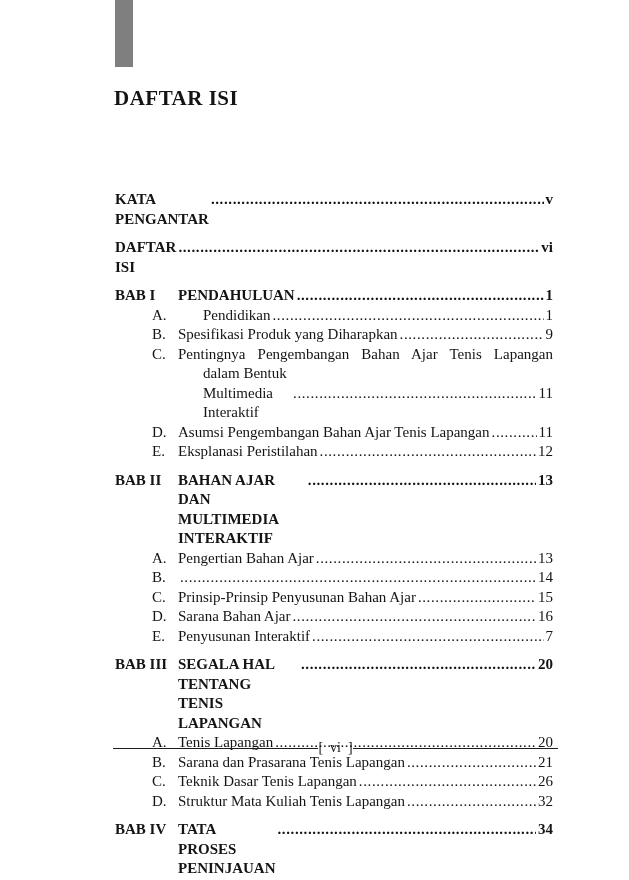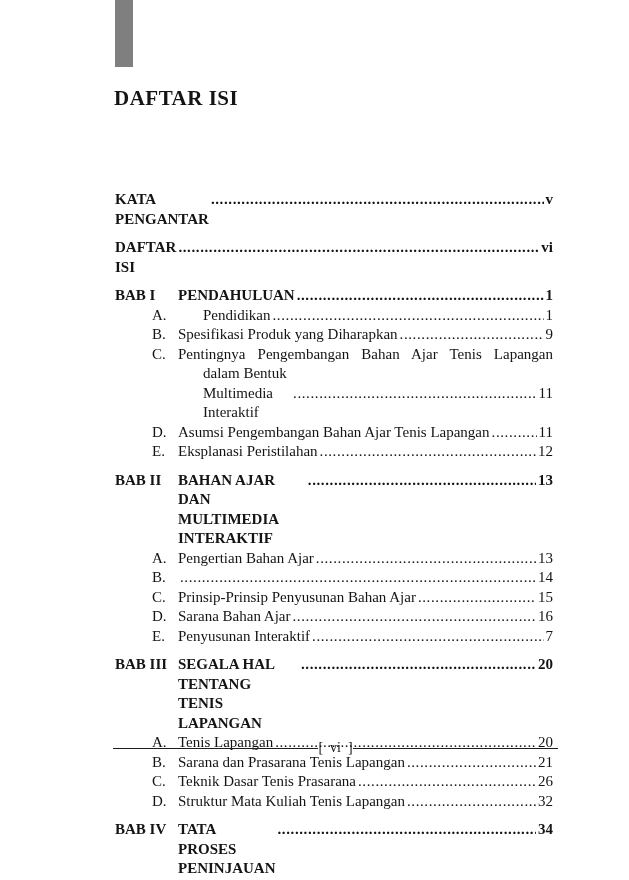--- a/index.html
+++ b/index.html
@@ -241,21 +241,21 @@
 
   <div class="item">
     <span class="letter">B.</span>
     <span class="itext">Sarana dan Prasarana Tenis Lapangan</span>
     <span class="dots"></span>
     <span class="pnum">21</span>
   </div>
 
   <div class="item">
     <span class="letter">C.</span>
-    <span class="itext">Teknik Dasar Tenis Prasarana</span>
+    <span class="itext">Teknik Dasar Tenis Lapangan</span>
     <span class="dots"></span>
     <span class="pnum">26</span>
   </div>
 
   <div class="item">
     <span class="letter">D.</span>
     <span class="itext">Struktur Mata Kuliah Tenis Lapangan</span>
     <span class="dots"></span>
     <span class="pnum">32</span>
   </div>

